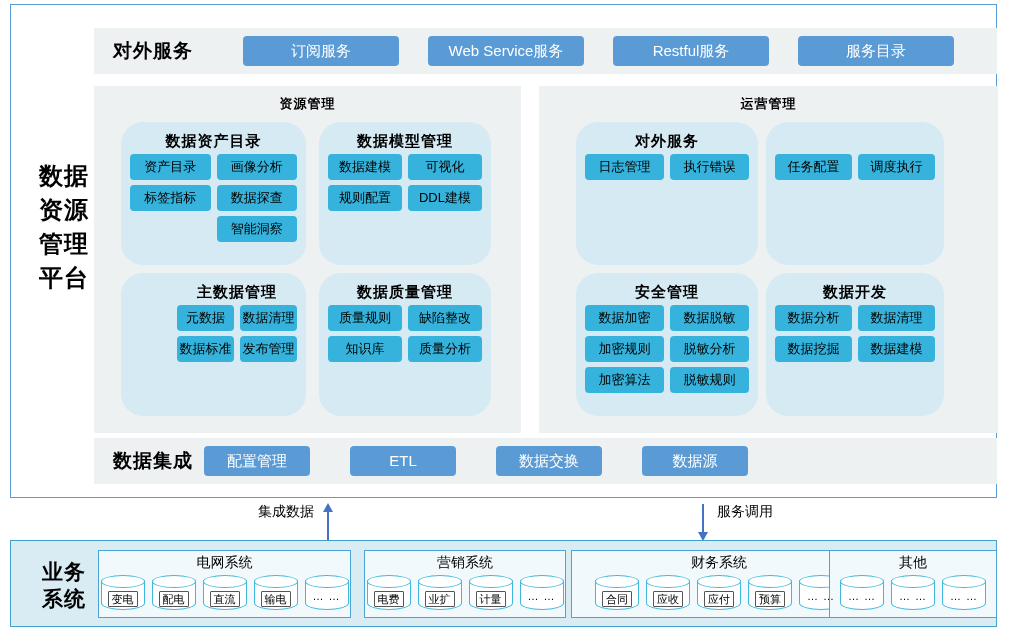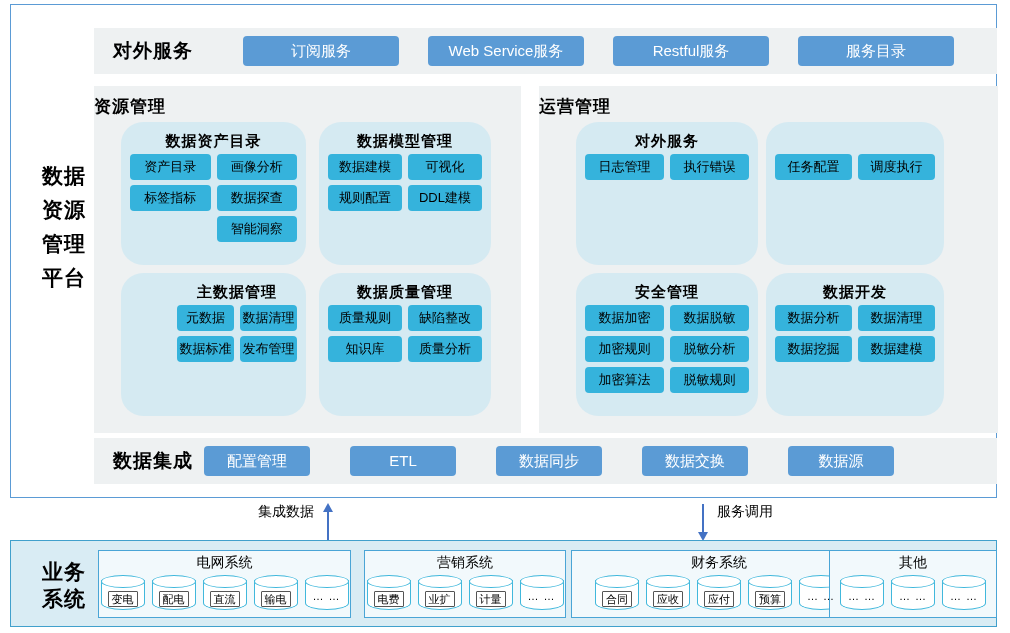--- a/index.html
+++ b/index.html
@@ -14,21 +14,21 @@
 
   
   .outer {
     position:absolute; left:10px; top:4px;
     width:987px; height:494px;
     border:1px solid #5b9bd5;
     background:#fff;
   }
   .platform-label {
     position:absolute; left:24px; top:154px; width:58px;
-    font-size:21px; font-weight:bold; line-height:34px;
+    font-size:24px; font-weight:bold; line-height:34px;
     text-align:center; letter-spacing:1px;
   }
 
   
   .strip {
     position:absolute; left:83px; width:903px; height:46px;
     background:#eef1f2;
     display:flex; align-items:center;
   }
   .strip.services    { top:23px; }
@@ -50,21 +50,21 @@
   .strip.integration .bigbtn { width:106px; }
 
   
   .section {
     position:absolute; top:81px; height:347px;
     background:#eef1f2;
   }
   .section.left  { left:83px;  width:427px; }
   .section.right { left:528px; width:459px; }
   .section-title {
-    text-align:left; font-size:17px; font-weight:bold;
+    text-align:center; font-size:13px; font-weight:bold;
     padding-top:9px; letter-spacing:1px;
   }
 
   
   .subpanel {
     position:absolute; height:143px;
     background:#d5eaf2; border-radius:22px;
   }
   .section.left  .subpanel.p0 { left:27px;  top:36px;  width:185px; }
   .section.left  .subpanel.p1 { left:225px; top:36px;  width:172px; }
@@ -243,21 +243,20 @@
           <div class="smallbtn">数据建模</div>
         </div>
     </div>
   </div>
 
   <div class="strip integration">
     <span class="strip-label">数据集成</span>
     <div class="big-btn-row">
         <div class="bigbtn">配置管理</div>
         <div class="bigbtn">ETL</div>
-        <div class="bigbtn">数据同步</div>
         <div class="bigbtn">数据交换</div>
         <div class="bigbtn">数据源</div>
       </div>
   </div>
 </div>
 
 <div class="flow up">
   <span>集成数据</span>
   <svg width="12" height="38" viewBox="0 0 12 38">
     <line x1="6" y1="37" x2="6" y2="7" stroke="#4472c4" stroke-width="2"></line>

